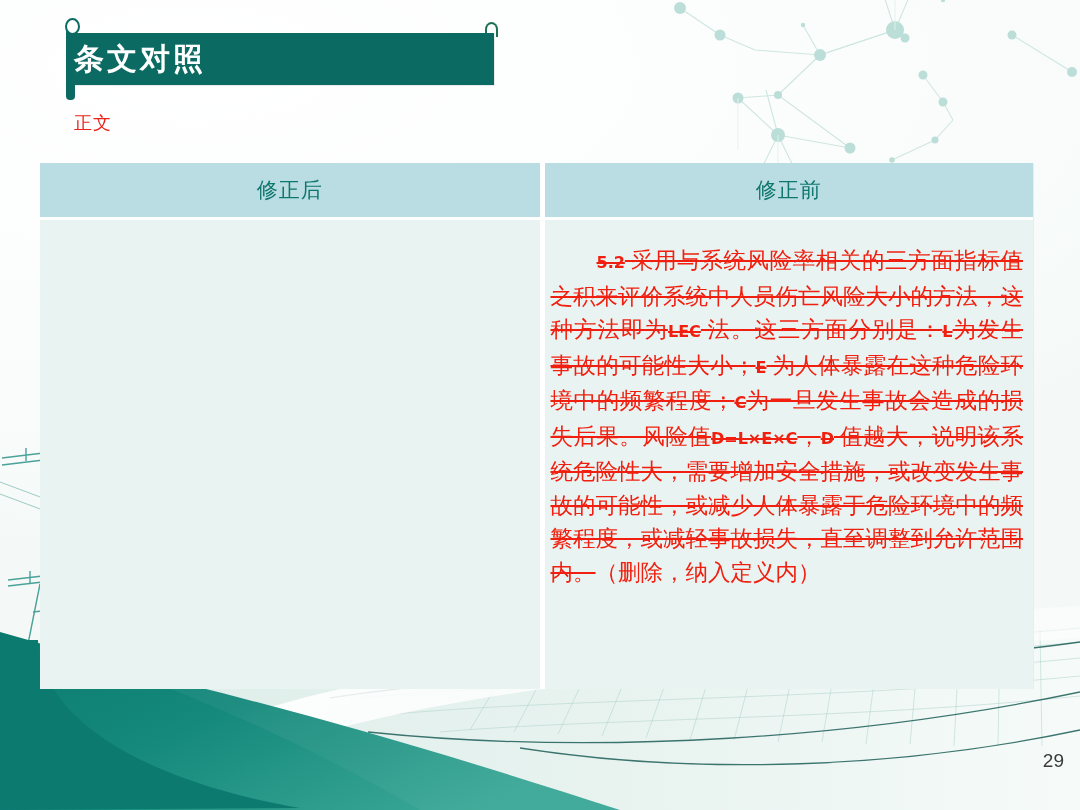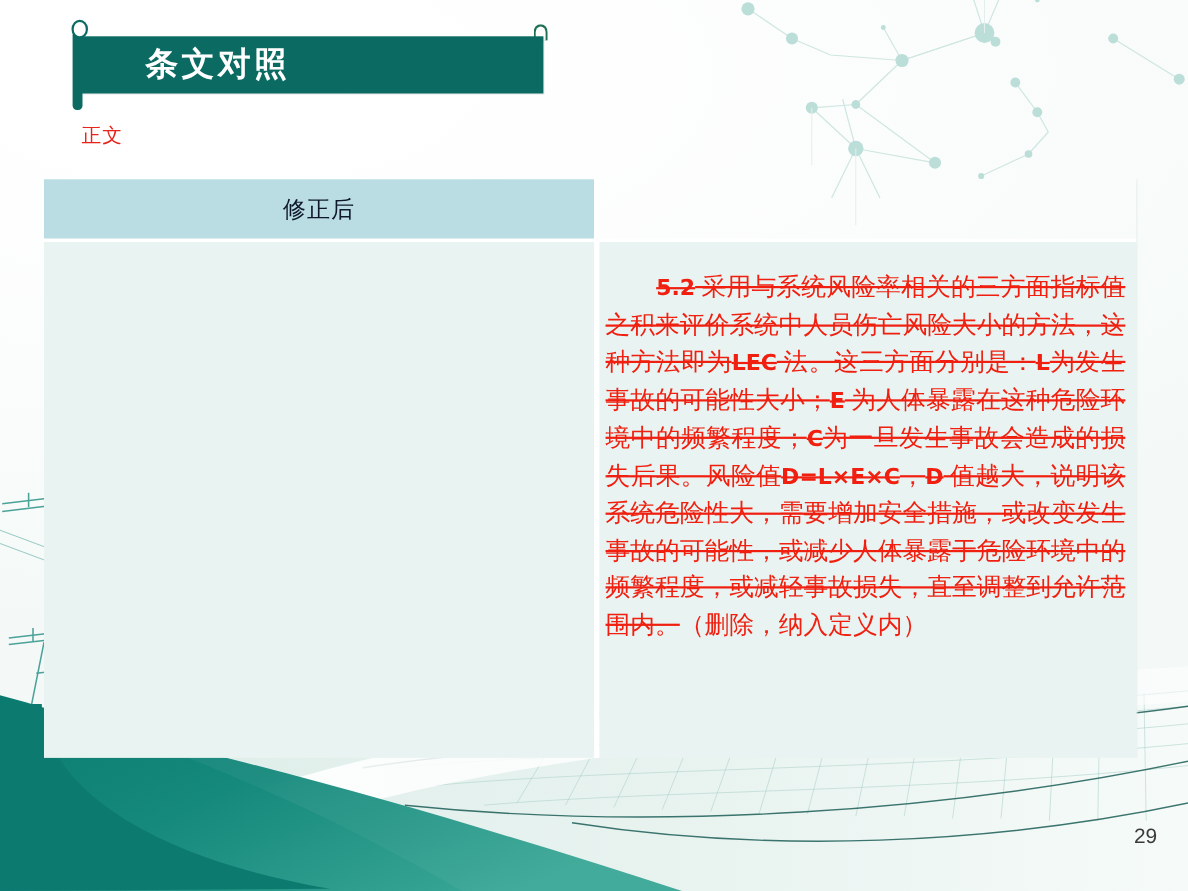--- a/index.html
+++ b/index.html
@@ -42,21 +42,20 @@
     background: #0b6b63;
     display: flex; align-items: center;
     box-shadow: 1px 1px 0 rgba(0,0,0,.08);
   }
   #title-banner .title-text {
     font-family: "DejaVu Sans", "Liberation Sans", sans-serif;
     font-weight: bold;
     font-size: 30px;
     color: #ffffff;
     letter-spacing: 3px;
-    margin-left: 58px;
     line-height: 1;
   }
   .rod-left {
     position: absolute; left: 66px; top: 28px;
     width: 9px; height: 72px;
     background: #0b6b63;
     border-radius: 4px;
   }
   .rod-left::before {
     content: "";
@@ -88,21 +87,21 @@
   #compare-table {
     position: absolute;
     left: 40px; top: 163px;
     width: 994px; height: 526px;
     display: flex; flex-direction: column;
     border-right: 1px solid #e7efee;
   }
   .table-head { display: flex; height: 54px; }
   .th {
     background: #b9dde2;
-    color: #0f172a;
+    color: #0f766e;
     font-size: 21px;
     display: flex; align-items: center; justify-content: center;
     letter-spacing: 1px;
   }
   .th.col-left  { width: 500px; }
   .th.spacer    { width: 5px; background: #ffffff; }
   .th.col-right { width: 489px; }
 
   .table-body { display: flex; flex: 1; }
   .td {
@@ -123,32 +122,32 @@
     color: #f01f0f;
     text-align: justify;
     text-justify: inter-ideograph;
     text-indent: 46px;
     word-break: break-all;
   }
   .strike { text-decoration: line-through; text-decoration-thickness: 1.6px; }
   .latin {
     font-family: "DejaVu Sans", "Liberation Sans", sans-serif;
     font-weight: bold;
-    font-size: 20px;
+    font-size: 16px;
     margin-top: 32px;
   }
   .annotation {
     font-weight: normal;
     text-decoration: none;
   }
 
   
   #page-number {
     position: absolute;
-    right: 28px; bottom: 38px;
+    right: 16px; bottom: 38px;
     font-family: "Liberation Sans", sans-serif;
     font-size: 19px;
     color: #3a3a3a;
   }
 </style>
 </head>
 <body>
 
 <div id="slide">
 
@@ -301,20 +300,21 @@
     <span class="title-text">条文对照</span>
   </div>
 
   <div id="section-label">正文</div>
 
   <div id="compare-table">
 
     <div class="table-head">
       <div class="th col-left">修正后</div>
       <div class="th spacer"></div>
+      <div class="th col-right">修正前</div>
     </div>
 
     <div class="body-gap"></div>
 
     <div class="table-body">
 
       <div class="td col-left">
         <div class="revision-para"></div>
       </div>
 

